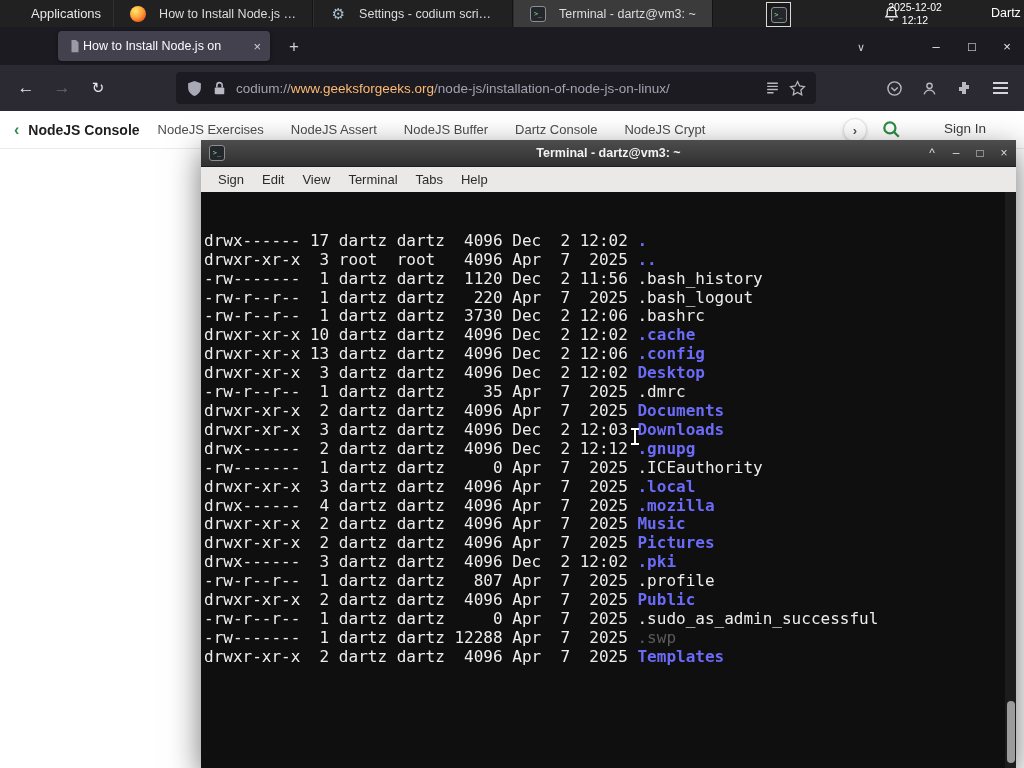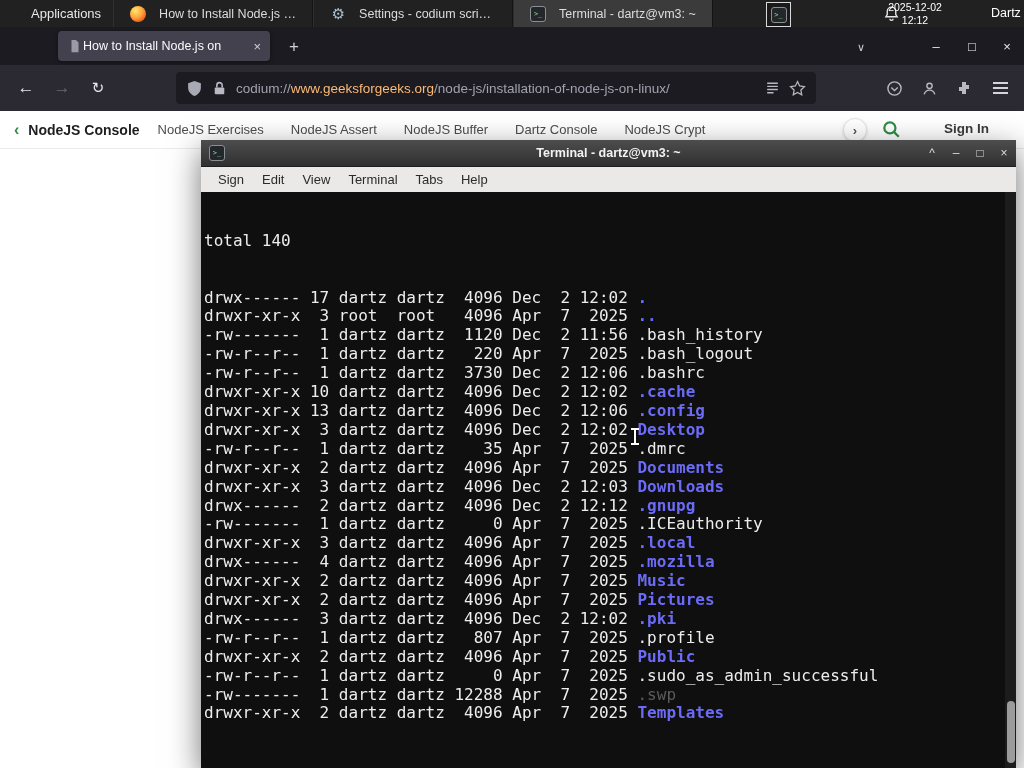--- a/index.html
+++ b/index.html
@@ -61,21 +61,21 @@
   .sitenav{position:absolute;top:111px;left:0;right:0;height:37px;background:#fff;border-bottom:1px solid #ebebeb;
            display:flex;align-items:center;color:#4d4d4d;z-index:30}
   .nav-back{margin-left:14px;color:#2f8d46;font-weight:bold;font-size:16px}
   .nav-title{margin-left:9px;font-weight:bold;font-size:14px;color:#1e1e1e;white-space:nowrap}
   .nav-links{display:flex;margin-left:18px;gap:27px;font-size:13px;white-space:nowrap;overflow:hidden;width:548px}
   .nav-links span{flex:0 0 auto}
   .nav-next{position:absolute;left:843px;top:7px;width:22px;height:22px;border-radius:50%;background:#fff;
             border:1px solid #e3e3e3;box-shadow:0 1px 3px rgba(0,0,0,.15);display:flex;align-items:center;
             justify-content:center;font-size:13px;font-weight:bold;color:#555}
   .search-btn{position:absolute;left:881px;top:8px;width:20px;height:20px}
-  .signin{position:absolute;left:944px;top:10px;font-size:13.5px;color:#3c3c3c;font-weight:bold}
+  .signin{position:absolute;left:944px;top:10px;font-size:13.5px;color:#3c3c3c;font-weight:normal}
 
   .page{position:absolute;top:148px;left:0;right:0;bottom:0;background:#fff;z-index:10}
 
   
   .termwin{position:absolute;left:201px;top:140px;width:815px;height:628px;z-index:60;
            box-shadow:0 10px 30px rgba(0,0,0,.55)}
   .term-titlebar{height:26px;background:linear-gradient(#4d4d4d,#303030);position:relative;display:flex;
                  align-items:center;border-bottom:1px solid #1e1e1e}
   .term-title{position:absolute;left:0;right:0;text-align:center;font-size:12.5px;font-weight:bold;color:#f2f2f2}
   .term-ticon{margin-left:8px;z-index:2}
@@ -233,21 +233,20 @@
   <div class="term-menubar">
       <span class="term-menu-item">Sign</span>
       <span class="term-menu-item">Edit</span>
       <span class="term-menu-item">View</span>
       <span class="term-menu-item">Terminal</span>
       <span class="term-menu-item">Tabs</span>
       <span class="term-menu-item">Help</span>
     </div>
   <div class="term-body">
     <div class="term-lines">
-      <div>total 140</div>
     <div><span>drwx------ 17 dartz dartz  4096 Dec  2 12:02 </span><span class="name-dir">.</span></div><div><span>drwxr-xr-x  3 root  root   4096 Apr  7  2025 </span><span class="name-dir">..</span></div><div><span>-rw-------  1 dartz dartz  1120 Dec  2 11:56 </span><span>.bash_history</span></div><div><span>-rw-r--r--  1 dartz dartz   220 Apr  7  2025 </span><span>.bash_logout</span></div><div><span>-rw-r--r--  1 dartz dartz  3730 Dec  2 12:06 </span><span>.bashrc</span></div><div><span>drwxr-xr-x 10 dartz dartz  4096 Dec  2 12:02 </span><span class="name-dir">.cache</span></div><div><span>drwxr-xr-x 13 dartz dartz  4096 Dec  2 12:06 </span><span class="name-dir">.config</span></div><div><span>drwxr-xr-x  3 dartz dartz  4096 Dec  2 12:02 </span><span class="name-dir">Desktop</span></div><div><span>-rw-r--r--  1 dartz dartz    35 Apr  7  2025 </span><span>.dmrc</span></div><div><span>drwxr-xr-x  2 dartz dartz  4096 Apr  7  2025 </span><span class="name-dir">Documents</span></div><div><span>drwxr-xr-x  3 dartz dartz  4096 Dec  2 12:03 </span><span class="name-dir">Downloads</span></div><div><span>drwx------  2 dartz dartz  4096 Dec  2 12:12 </span><span class="name-dir">.gnupg</span></div><div><span>-rw-------  1 dartz dartz     0 Apr  7  2025 </span><span>.ICEauthority</span></div><div><span>drwxr-xr-x  3 dartz dartz  4096 Apr  7  2025 </span><span class="name-dir">.local</span></div><div><span>drwx------  4 dartz dartz  4096 Apr  7  2025 </span><span class="name-dir">.mozilla</span></div><div><span>drwxr-xr-x  2 dartz dartz  4096 Apr  7  2025 </span><span class="name-dir">Music</span></div><div><span>drwxr-xr-x  2 dartz dartz  4096 Apr  7  2025 </span><span class="name-dir">Pictures</span></div><div><span>drwx------  3 dartz dartz  4096 Dec  2 12:02 </span><span class="name-dir">.pki</span></div><div><span>-rw-r--r--  1 dartz dartz   807 Apr  7  2025 </span><span>.profile</span></div><div><span>drwxr-xr-x  2 dartz dartz  4096 Apr  7  2025 </span><span class="name-dir">Public</span></div><div><span>-rw-r--r--  1 dartz dartz     0 Apr  7  2025 </span><span>.sudo_as_admin_successful</span></div><div><span>-rw-------  1 dartz dartz 12288 Apr  7  2025 </span><span class="name-dim">.swp</span></div><div><span>drwxr-xr-x  2 dartz dartz  4096 Apr  7  2025 </span><span class="name-dir">Templates</span></div></div>
     <div class="term-scroll">
       <div class="term-thumb"></div>
     </div>
   </div>
 </div>
 
 <div class="ibeam"></div>
 
 </body></html>

